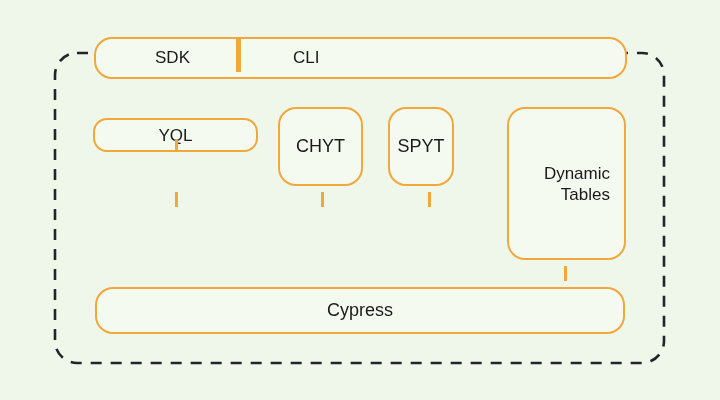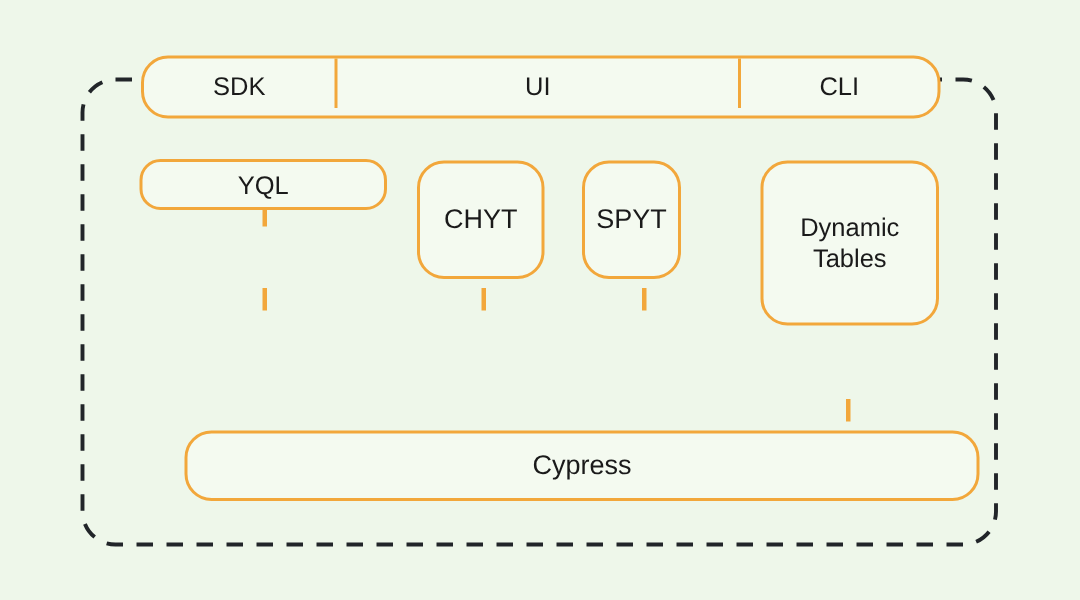--- a/index.html
+++ b/index.html
@@ -42,36 +42,36 @@
     display: flex;
     align-items: stretch;
     z-index: 3;
     font-size: 17px;
   }
   .top-bar-seg {
     display: flex;
     align-items: center;
     justify-content: center;
   }
-  .seg-sdk { flex: 0 0 127px; }
+  .seg-sdk { flex: 0 0 127px; margin-left: 13px; }
   .seg-ui  { flex: 1 1 auto; }
   .seg-cli { flex: 0 0 131px; }
   .top-divider {
     width: 2.4px;
     background: #F2A73B;
     height: 33px;
     align-self: flex-start;
   }
-  .node-yql        { left: 93px;  top: 106px; width: 165px; height: 34px;  border-radius: 14px; }
+  .node-yql        { left: 93px;  top: 118px; width: 165px; height: 34px;  border-radius: 14px; }
   .node-mapreduce  { left: 93px;  top: 151px; width: 165px; height: 35px;  border-radius: 14px; }
   .node-chyt       { left: 278px; top: 107px; width: 85px;  height: 79px;  border-radius: 18px; font-size: 18px; }
   .node-spyt       { left: 388px; top: 107px; width: 66px;  height: 79px;  border-radius: 18px; font-size: 18px; }
-  .node-dyntables  { left: 507px; top: 107px; width: 119px; height: 110px; border-radius: 18px; padding: 0 14px; }
+  .node-dyntables  { left: 507px; top: 107px; width: 119px; height: 153px; border-radius: 18px; padding: 0 14px; text-align: right; }
   .node-scheduler  { left: 95px;  top: 213px; width: 378px; height: 47px;  border-radius: 18px; }
-  .node-cypress    { left: 95px;  top: 287px; width: 530px; height: 47px;  border-radius: 18px; font-size: 18px; margin-left: 28px; }
+  .node-cypress    { left: 95px;  top: 287px; width: 530px; height: 47px;  border-radius: 18px; font-size: 18px; }
   .connector {
     position: absolute;
     width: 3px;
     background: #F2A73B;
     z-index: 2;
   }
   .conn-yql-mr   { left: 175px; top: 140px; height: 11px; }
   .conn-mr-sch   { left: 175px; top: 192px; height: 15px; }
   .conn-chyt-sch { left: 321px; top: 192px; height: 15px; }
   .conn-spyt-sch { left: 428px; top: 192px; height: 15px; }
@@ -84,23 +84,20 @@
 
   <svg class="boundary-svg" viewBox="0 0 720 400" xmlns="http://www.w3.org/2000/svg">
     <rect x="55" y="53" width="609" height="310" rx="22" ry="22" fill="none" stroke="#212529" stroke-width="2.6" stroke-dasharray="11 9"></rect>
   </svg>
 
   <div class="top-bar">
     <div class="top-bar-seg seg-sdk">
       <span>SDK</span>
     </div>
     <div class="top-divider"></div>
-    <div class="top-bar-seg seg-ui">
-      <span>UI</span>
-    </div>
     <div class="top-divider"></div>
     <div class="top-bar-seg seg-cli">
       <span>CLI</span>
     </div>
   </div>
 
   <div class="node node-yql">
     <span>YQL</span>
   </div>
 

